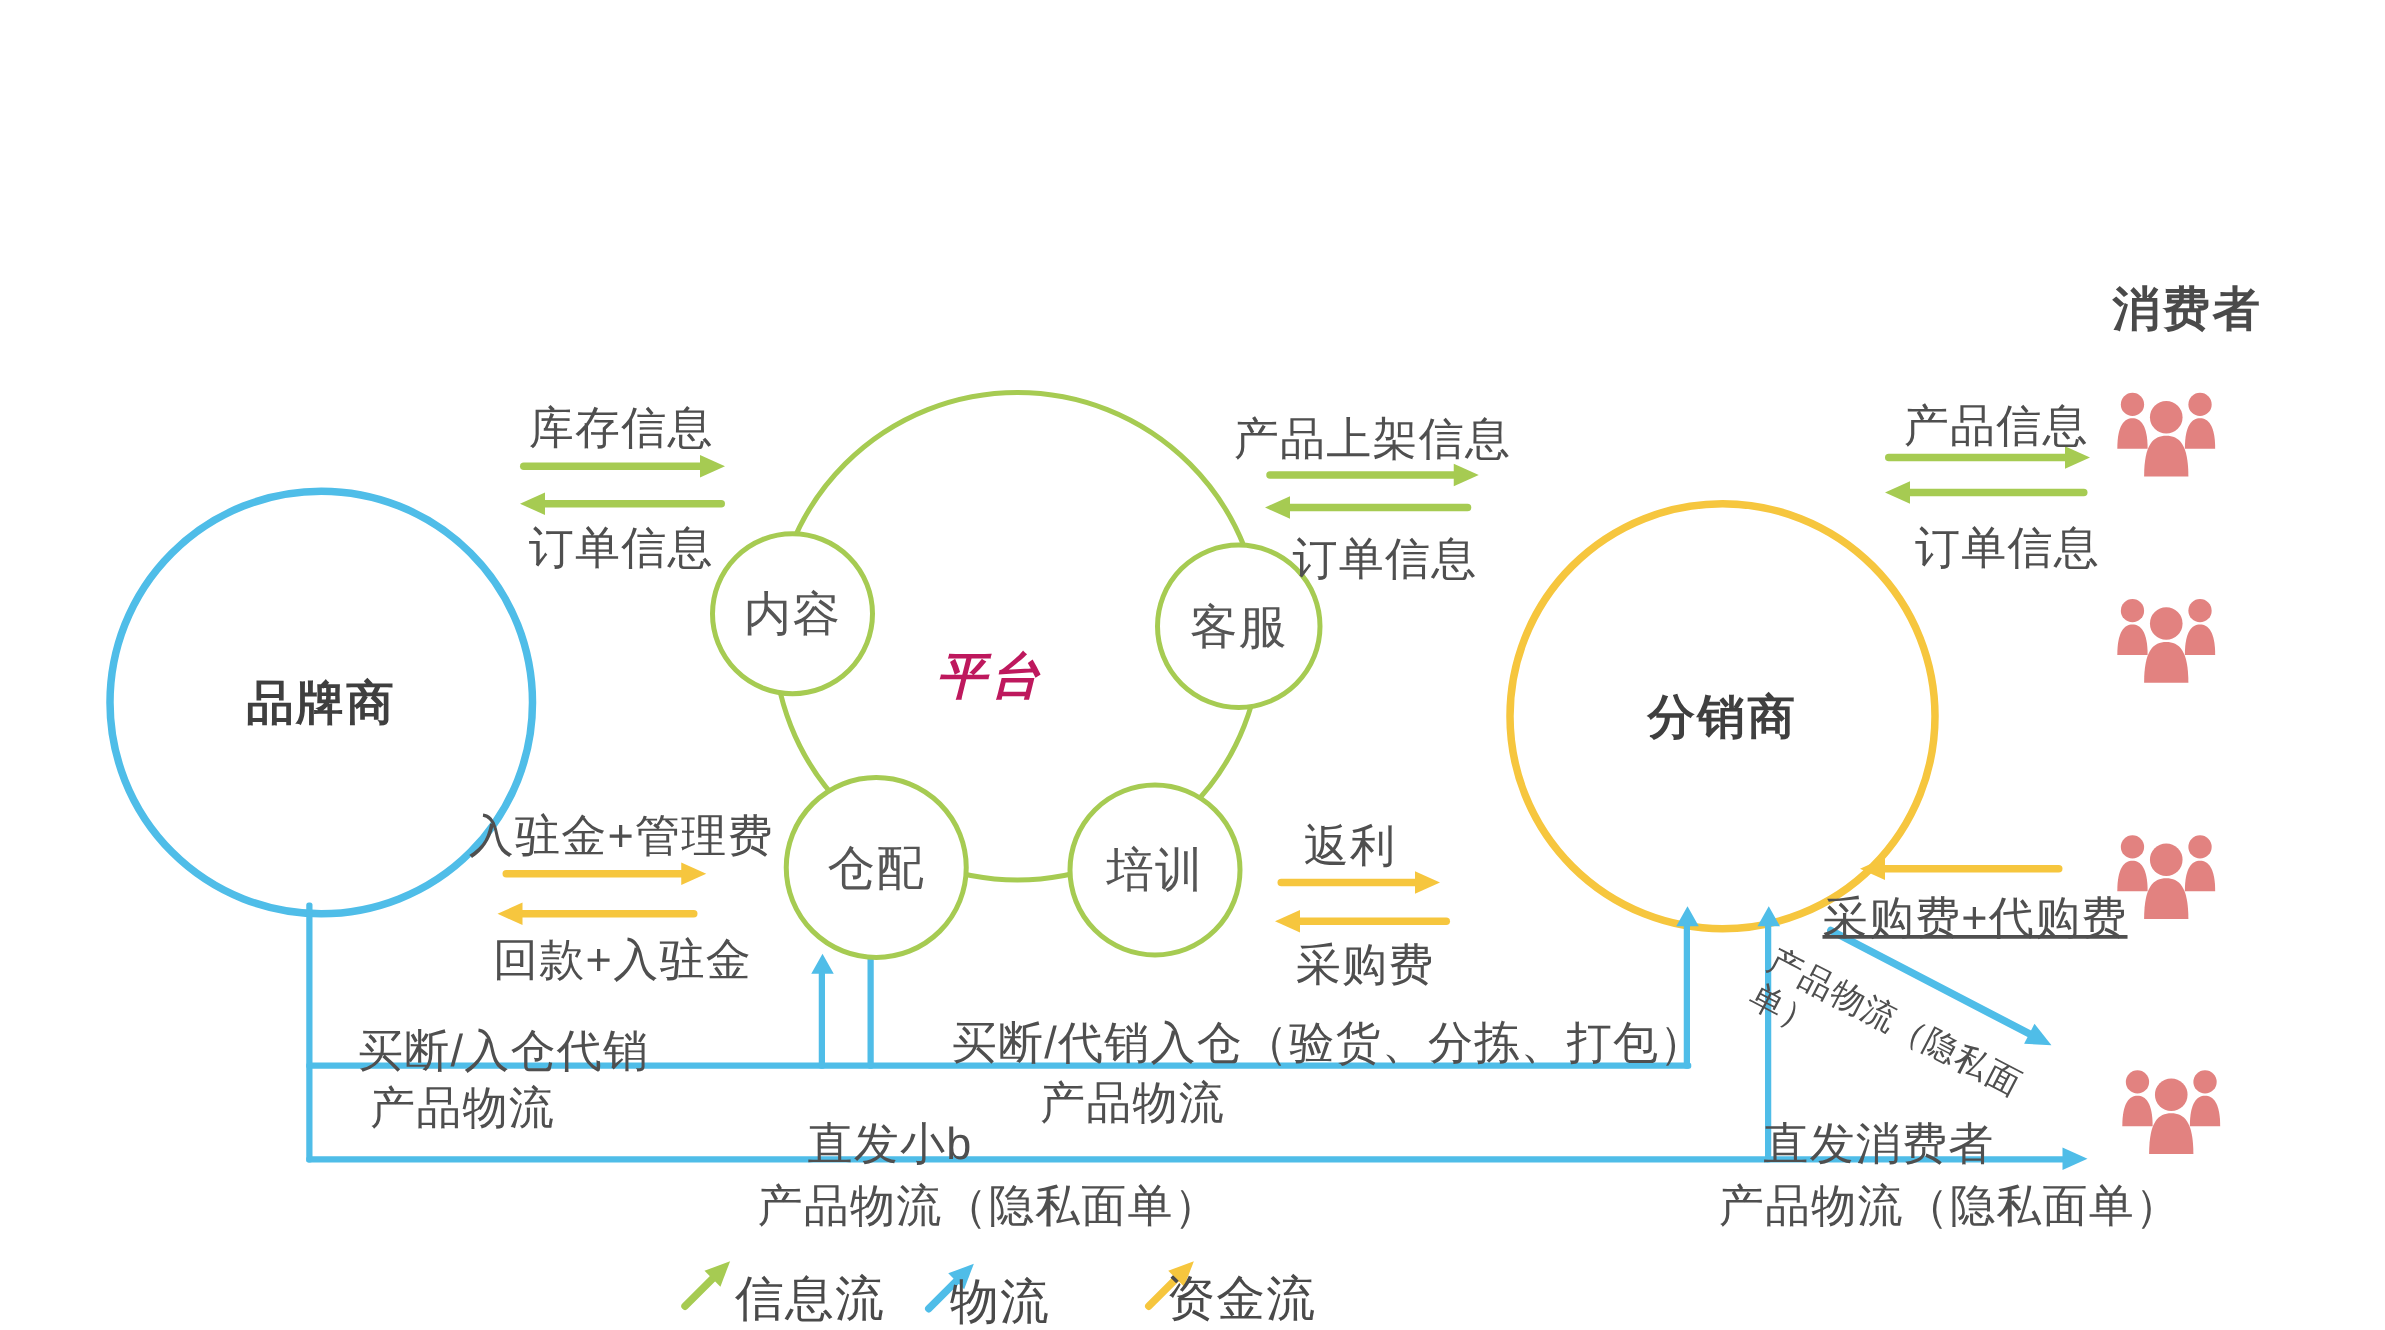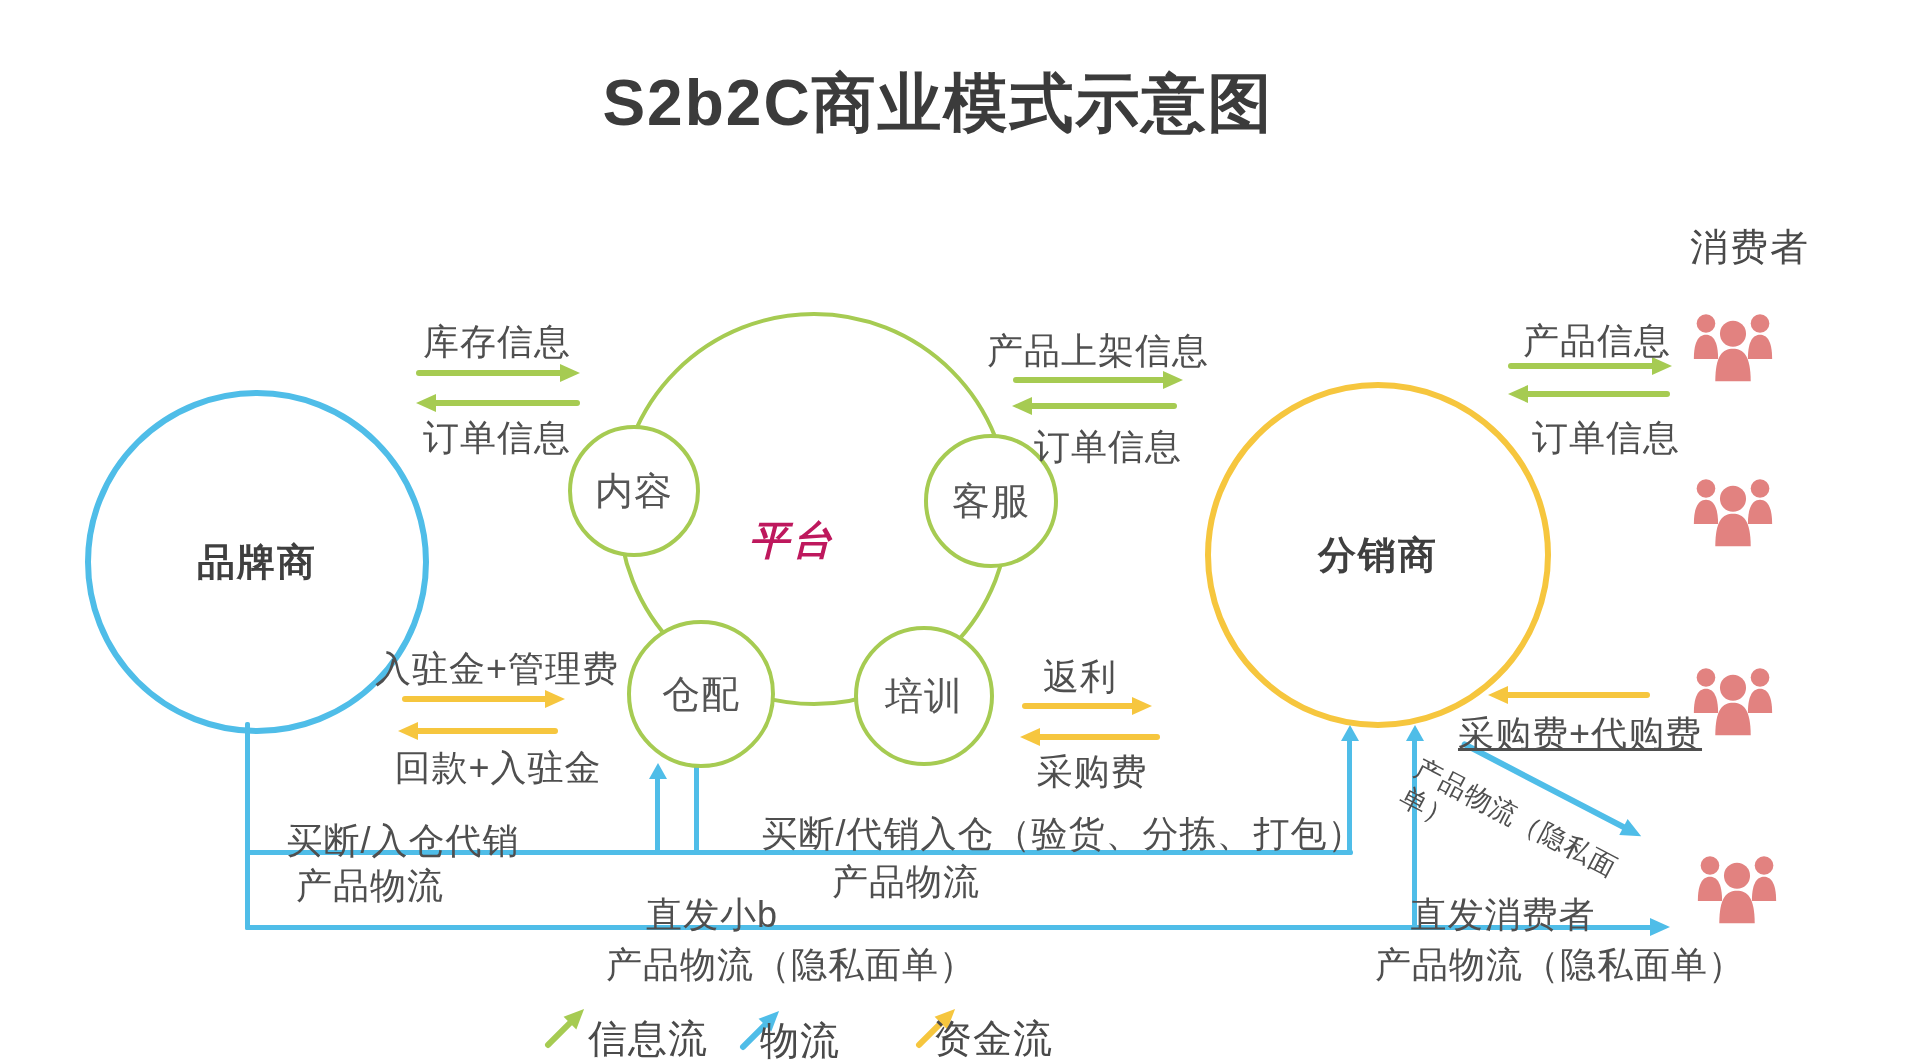--- a/index.html
+++ b/index.html
@@ -4,37 +4,37 @@
 <style>
   html,body { margin:0; padding:0; background:#ffffff; }
   .stage {
     position:relative; width:1908px; height:1064px; background:#fff;
     font-family:"Liberation Sans","DejaVu Sans",sans-serif; overflow:hidden;
   }
 
   
   .circle { position:absolute; border-radius:50%; background:#fff; display:flex; align-items:center; justify-content:center; }
   #c-brand   { left:85px;  top:390px; width:332px; height:332px; border:6px solid var(--logistics);justify-content:center; }
-  #c-dist    { left:1205px; top:382px; width:334px; height:334px; border:6px solid var(--money); }
+  #c-dist    { left:1205px; top:400px; width:334px; height:334px; border:6px solid var(--money); }
   .bignode-label { font-size:38px; font-weight:700; color:#3f3f3f; letter-spacing:2px; }
 
   
   #ring { position:absolute; left:617px; top:312px; width:386px; height:386px; border:4px solid var(--info); border-radius:50%; }
   .module { position:absolute; border-radius:50%; background:#fff; border:4px solid var(--info); display:flex; align-items:center; justify-content:center; z-index:2; }
   #m-it      { left:743px; top:245px; width:140px; height:140px; }
   #m-content { left:568px; top:425px; width:124px; height:124px; }
   #m-service { left:924px; top:434px; width:126px; height:126px; }
   #m-wh      { left:627px; top:620px; width:140px; height:140px; }
   #m-train   { left:854px; top:626px; width:132px; height:132px; }
   .module-label { font-size:38px; color:#555; letter-spacing:1px; }
   #platform-label { position:absolute; left:792px; top:513px; transform:translateX(-50%); font-size:40px; font-weight:700; color:#be185d; letter-spacing:3px; z-index:3;font-style:italic; }
 
   
   #title { position:absolute; left:938px; top:60px; transform:translateX(-50%); font-size:64px; font-weight:700; color:var(--title); letter-spacing:2px; white-space:nowrap; }
-  #consumer-label { position:absolute; left:1750px; top:222px; transform:translateX(-50%); font-size:38px; font-weight:400; color:#4a4a4a; letter-spacing:2px; white-space:nowrap; }
+  #consumer-label { position:absolute; left:1750px; top:222px; transform:translateX(-50%); font-size:38px; font-weight:700; color:#4a4a4a; letter-spacing:2px; white-space:nowrap; }
 
   
   .lbl { position:absolute; transform:translateX(-50%); white-space:nowrap; font-size:36px; color:var(--ink); letter-spacing:1px; z-index:4; }
 
   
   .arr { position:absolute; height:20px; z-index:3; }
   .arr .s { position:absolute; top:7px; height:6px; border-radius:3px; background:currentColor; }
   .arr.right .s { left:0; right:14px; }
   .arr.left  .s { left:14px; right:0; }
   .arr .h { position:absolute; top:1px; width:0; height:0; border-top:9px solid transparent; border-bottom:9px solid transparent; }
@@ -91,21 +91,20 @@
   .leg-lbl { font-size:39px; color:#4a4a4a; }
   #lg1t { left:648px; top:1012px; }
   #lg2t { left:800px; top:1014px; }
   #lg3t { left:993px; top:1012px; }
 </style>
 </head>
 <body>
 
 <div class="stage">
 
-  <div id="title">S2b2C商业模式示意图</div>
 
   <div id="c-brand" class="circle">
     <span class="bignode-label">品牌商</span>
   </div>
 
   <div id="ring"></div>
   <div id="m-content" class="module">
     <span class="module-label">内容</span>
   </div>
   <div id="m-service" class="module">

